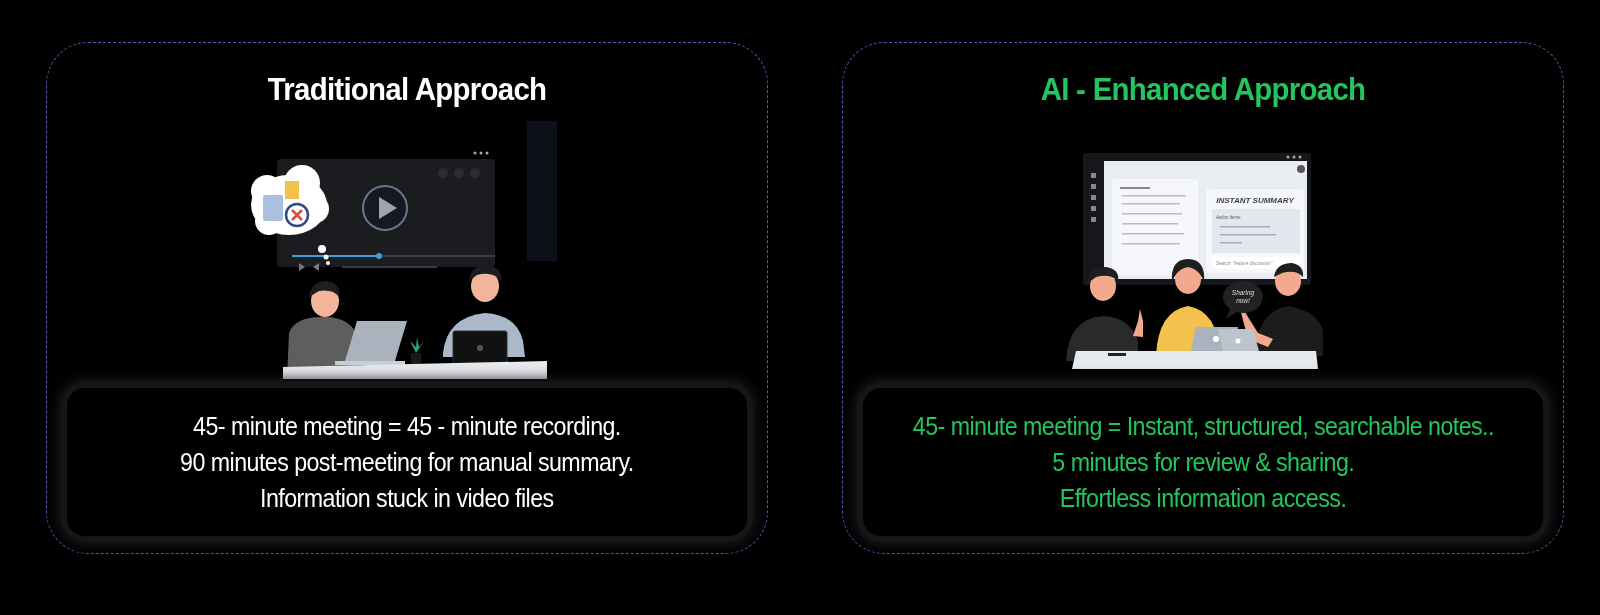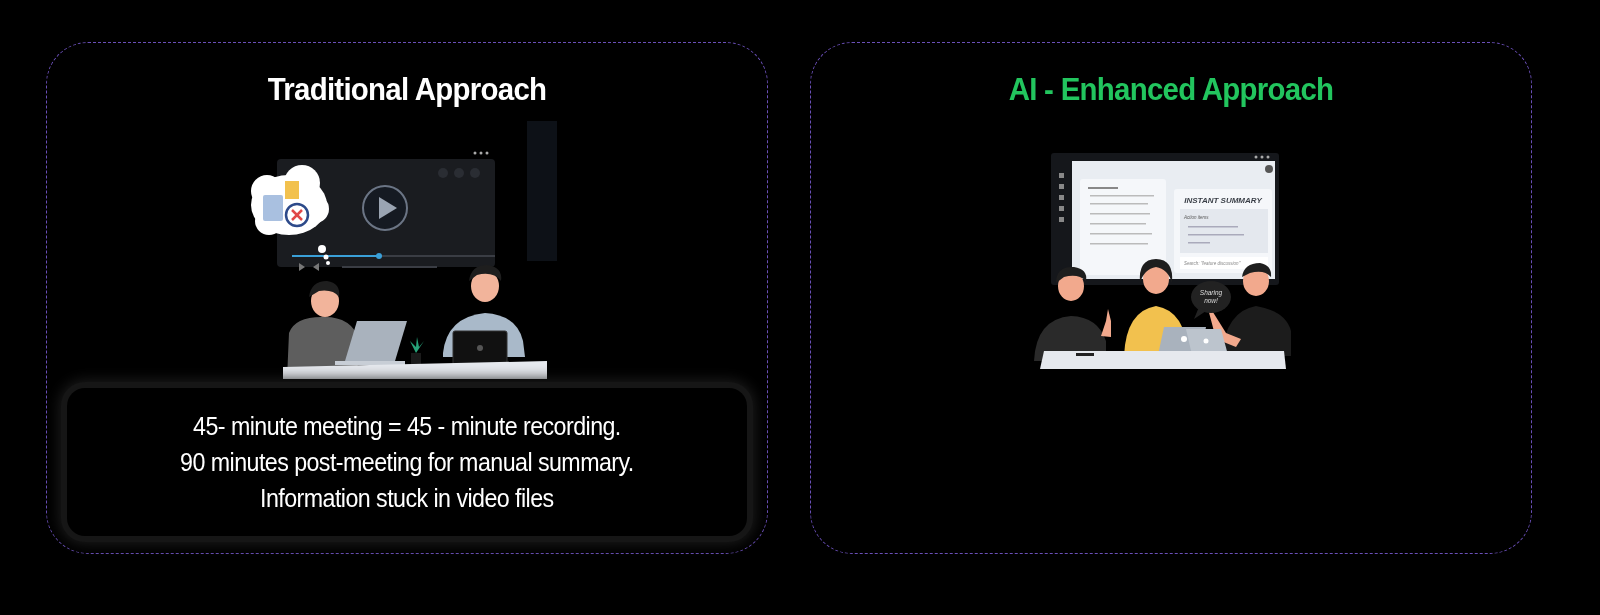--- a/index.html
+++ b/index.html
@@ -7,21 +7,21 @@
       width: 1600px; height: 615px; background: #000; overflow: hidden;
       font-family: "Liberation Sans", "DejaVu Sans", sans-serif;
     }
     .stage { position: relative; width: 1600px; height: 469px; background: #000; }
 
     .panel {
       position: absolute; top: 42px; width: 722px; height: 512px;
       border: 1px dashed #6a4fb8; border-radius: 42px; background: #000;
     }
     .panel.left { left: 46px; }
-    .panel.right { left: 810px; }
+    .panel.right { left: 842px; }
 
     .panel-title {
       position: absolute; top: 28px; left: 0; right: 0;
       text-align: center; font-size: 32px; letter-spacing: -0.8px;
       transform: scaleX(0.92);
     }
     .panel.left .panel-title { color: #ffffff; }
     .panel.right .panel-title { color: #22c55e; }
 
     .illustration { position: absolute; }
@@ -193,15 +193,20 @@
         <polygon points="148,176 190,176 184,204 142,204" fill="#a9b2bd"></polygon>
         <polygon points="170,178 205,178 212,204 176,204" fill="#bcc4cd"></polygon>
         <circle cx="168" cy="188" r="3" fill="#fff"></circle>
           <circle cx="190" cy="190" r="2.5" fill="#fff"></circle>
 
         <polygon points="28,200 268,200 270,218 24,218" fill="#e6e9ee"></polygon>
         <rect x="60" y="202" width="18" height="3" fill="#222"></rect>
       </svg>
     </div>
 
+    <div class="info-box">
+      <div class="info-line">45- minute meeting = Instant, structured, searchable notes..</div>
+      <div class="info-line">5 minutes for review &amp; sharing.</div>
+      <div class="info-line">Effortless information access.</div>
+    </div>
   </section>
 
 </div>
 
 </body></html>

